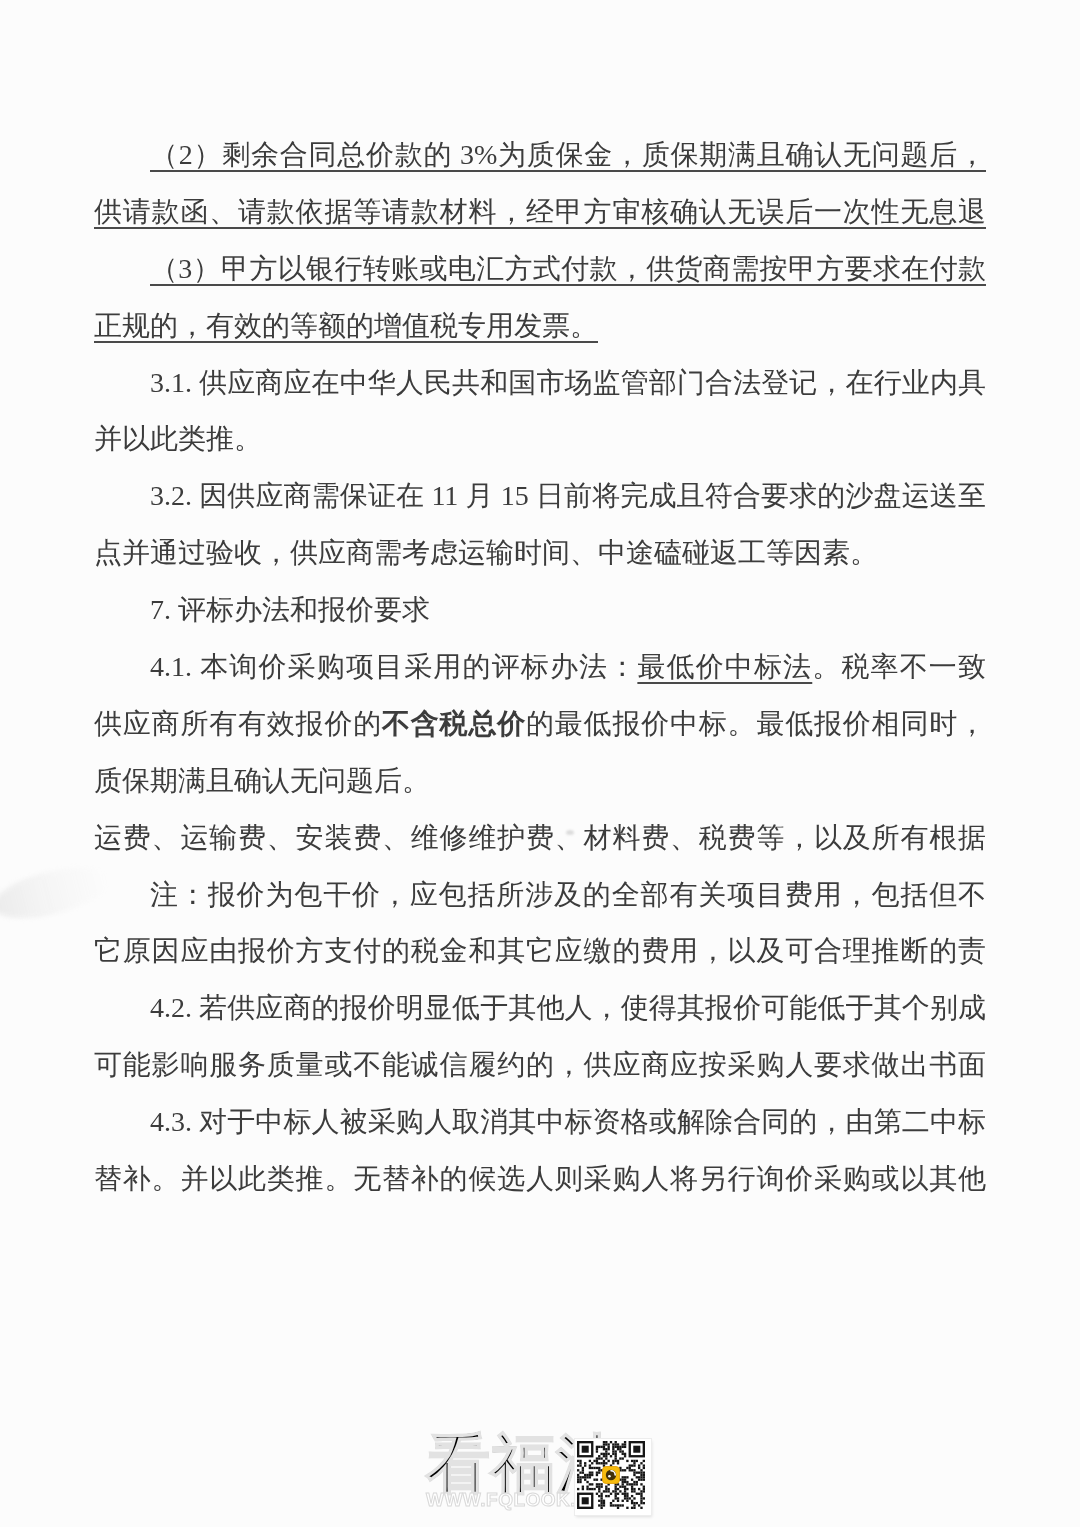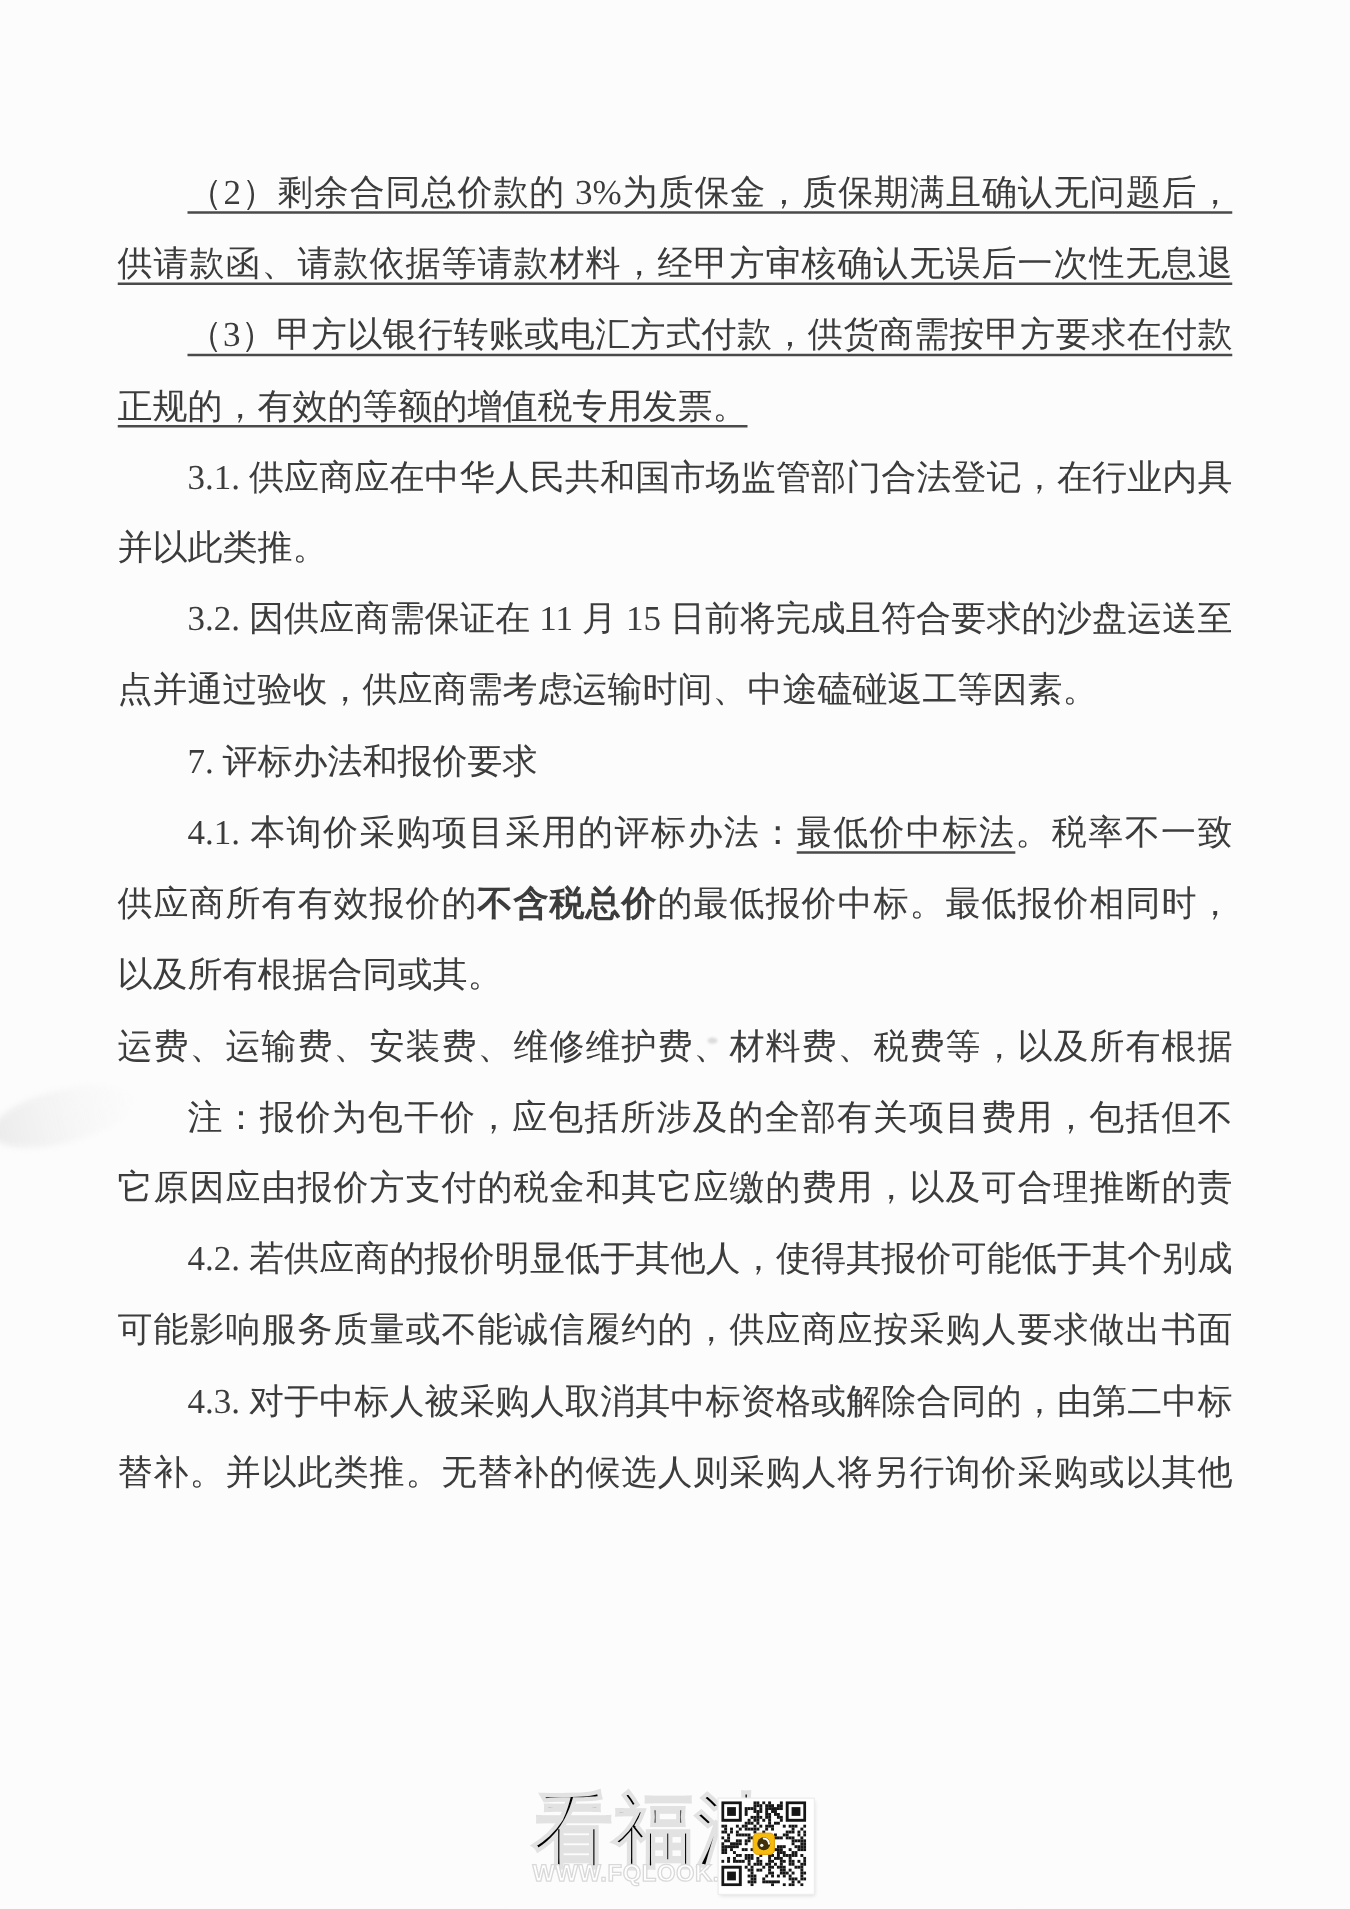--- a/index.html
+++ b/index.html
@@ -105,21 +105,21 @@
       <div class="line"><span class="u">供请款函、请款依据等请款材料，经甲方审核确认无误后一次性无息退还。</span></div>
       <div class="line indent justify"><span class="u">（3）甲方以银行转账或电汇方式付款，供货商需按甲方要求在付款前提供</span></div>
       <div class="line"><span class="u">正规的，有效的等额的增值税专用发票。</span></div>
       <div class="line indent justify"><span>3.1. 供应商应在中华人民共和国市场监管部门合法登记，在行业内具有良好</span></div>
       <div class="line"><span>并以此类推。</span></div>
       <div class="line indent justify"><span>3.2. 因供应商需保证在 11 月 15 日前将完成且符合要求的沙盘运送至指定地</span></div>
       <div class="line"><span>点并通过验收，供应商需考虑运输时间、中途磕碰返工等因素。</span></div>
       <div class="line indent"><span>7. 评标办法和报价要求</span></div>
       <div class="line indent justify"><span>4.1. 本询价采购项目采用的评标办法：</span><span class="u">最低价中标法</span><span>。税率不一致时，以各</span></div>
       <div class="line justify"><span>供应商所有有效报价的</span><span class="b">不含税总价</span><span>的最低报价中标。最低报价相同时，采用随机</span></div>
-      <div class="line"><span>以及所有根据合同或其。</span></div>
+      <div class="line"><span>质保期满且确认无问题后。</span></div>
       <div class="line justify"><span>运费、运输费、安装费、维修维护费、材料费、税费等，以及所有根据合同或其</span></div>
       <div class="line indent justify"><span>注：报价为包干价，应包括所涉及的全部有关项目费用，包括但不限于：搬</span></div>
       <div class="line justify"><span>它原因应由报价方支付的税金和其它应缴的费用，以及可合理推断的责任和义务。</span></div>
       <div class="line indent justify"><span>4.2. 若供应商的报价明显低于其他人，使得其报价可能低于其个别成本，有</span></div>
       <div class="line justify"><span>可能影响服务质量或不能诚信履约的，供应商应按采购人要求做出书面说明并提</span></div>
       <div class="line indent justify"><span>4.3. 对于中标人被采购人取消其中标资格或解除合同的，由第二中标候选人</span></div>
       <div class="line justify"><span>替补。并以此类推。无替补的候选人则采购人将另行询价采购或以其他形式购买。</span></div>
     </div>
 
   <div class="artifact-smudge"></div>

